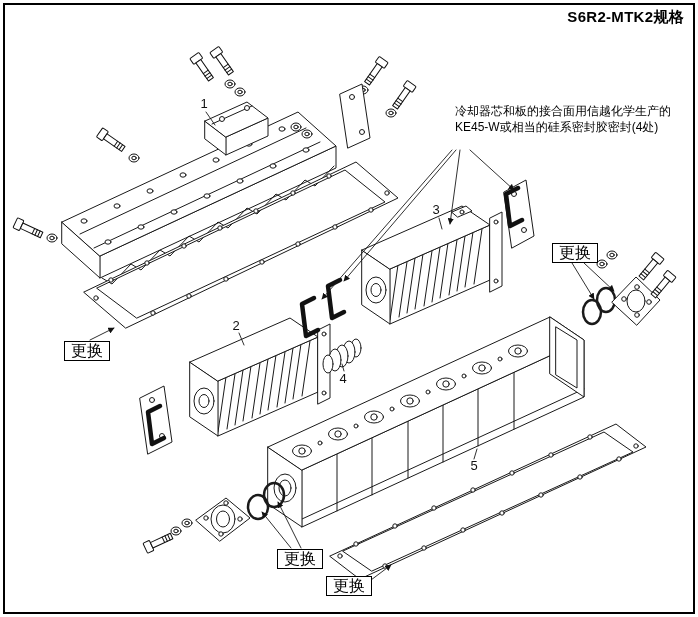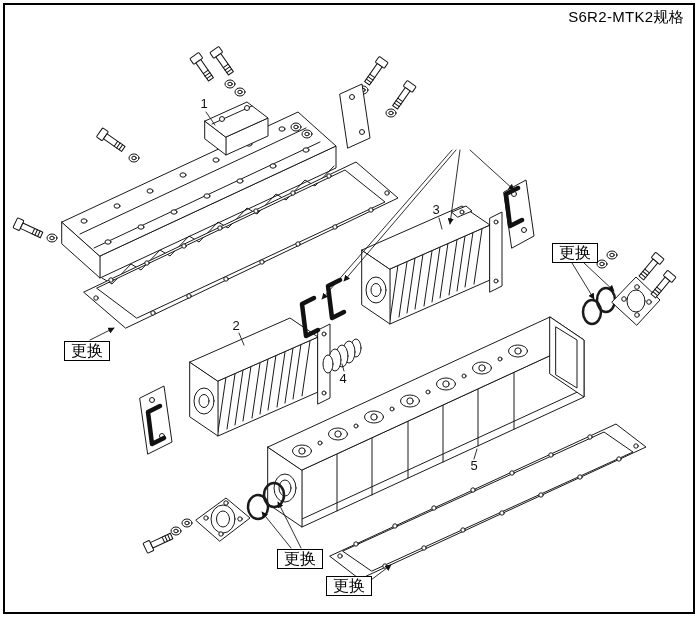--- a/index.html
+++ b/index.html
@@ -3,21 +3,21 @@
 <meta charset="utf-8">
 <style>
   html,body { margin:0; padding:0; background:#e8e8e8; }
   .page {
     position:relative; width:698px; height:617px; background:#ffffff;
     font-family:"Liberation Sans", sans-serif; overflow:hidden;
   }
   .frame { position:absolute; inset:3px; border:2px solid #000; pointer-events:none; }
   .title {
     position:absolute; top:8px; right:14px;
-    font-size:15px; font-weight:normal; color:#000; letter-spacing:0.3px;
+    font-size:15px; font-weight:bold; color:#000; letter-spacing:0.3px;
   }
   .note {
     position:absolute; left:455px; top:103px;
     font-size:12px; line-height:16px; color:#000; white-space:nowrap;
   }
   .replace-box {
     position:absolute; border:1.5px solid #000; background:#fff;
     font-size:16px; line-height:16px; padding:1px 6px; color:#000; white-space:nowrap;
   }
   svg.diagram { position:absolute; left:0; top:0; }
@@ -323,18 +323,22 @@
 
     <text x="204" y="108" text-anchor="middle">1</text>
     <text x="236" y="330" text-anchor="middle">2</text>
     <text x="436" y="214" text-anchor="middle">3</text>
     <text x="343" y="383" text-anchor="middle">4</text>
     <text x="474" y="470" text-anchor="middle">5</text>
   </svg>
 
   <div class="title">S6R2-MTK2规格</div>
 
+  <div class="note">
+    <div>冷却器芯和板的接合面用信越化学生产的</div>
+    <div>KE45-W或相当的硅系密封胶密封(4处)</div>
+  </div>
 
   <div class="replace-box" style="left:64px; top:341px;">更换</div>
   <div class="replace-box" style="left:552px; top:243px;">更换</div>
   <div class="replace-box" style="left:277px; top:549px;">更换</div>
   <div class="replace-box" style="left:326px; top:576px;">更换</div>
 </div>
 
 </body></html>

